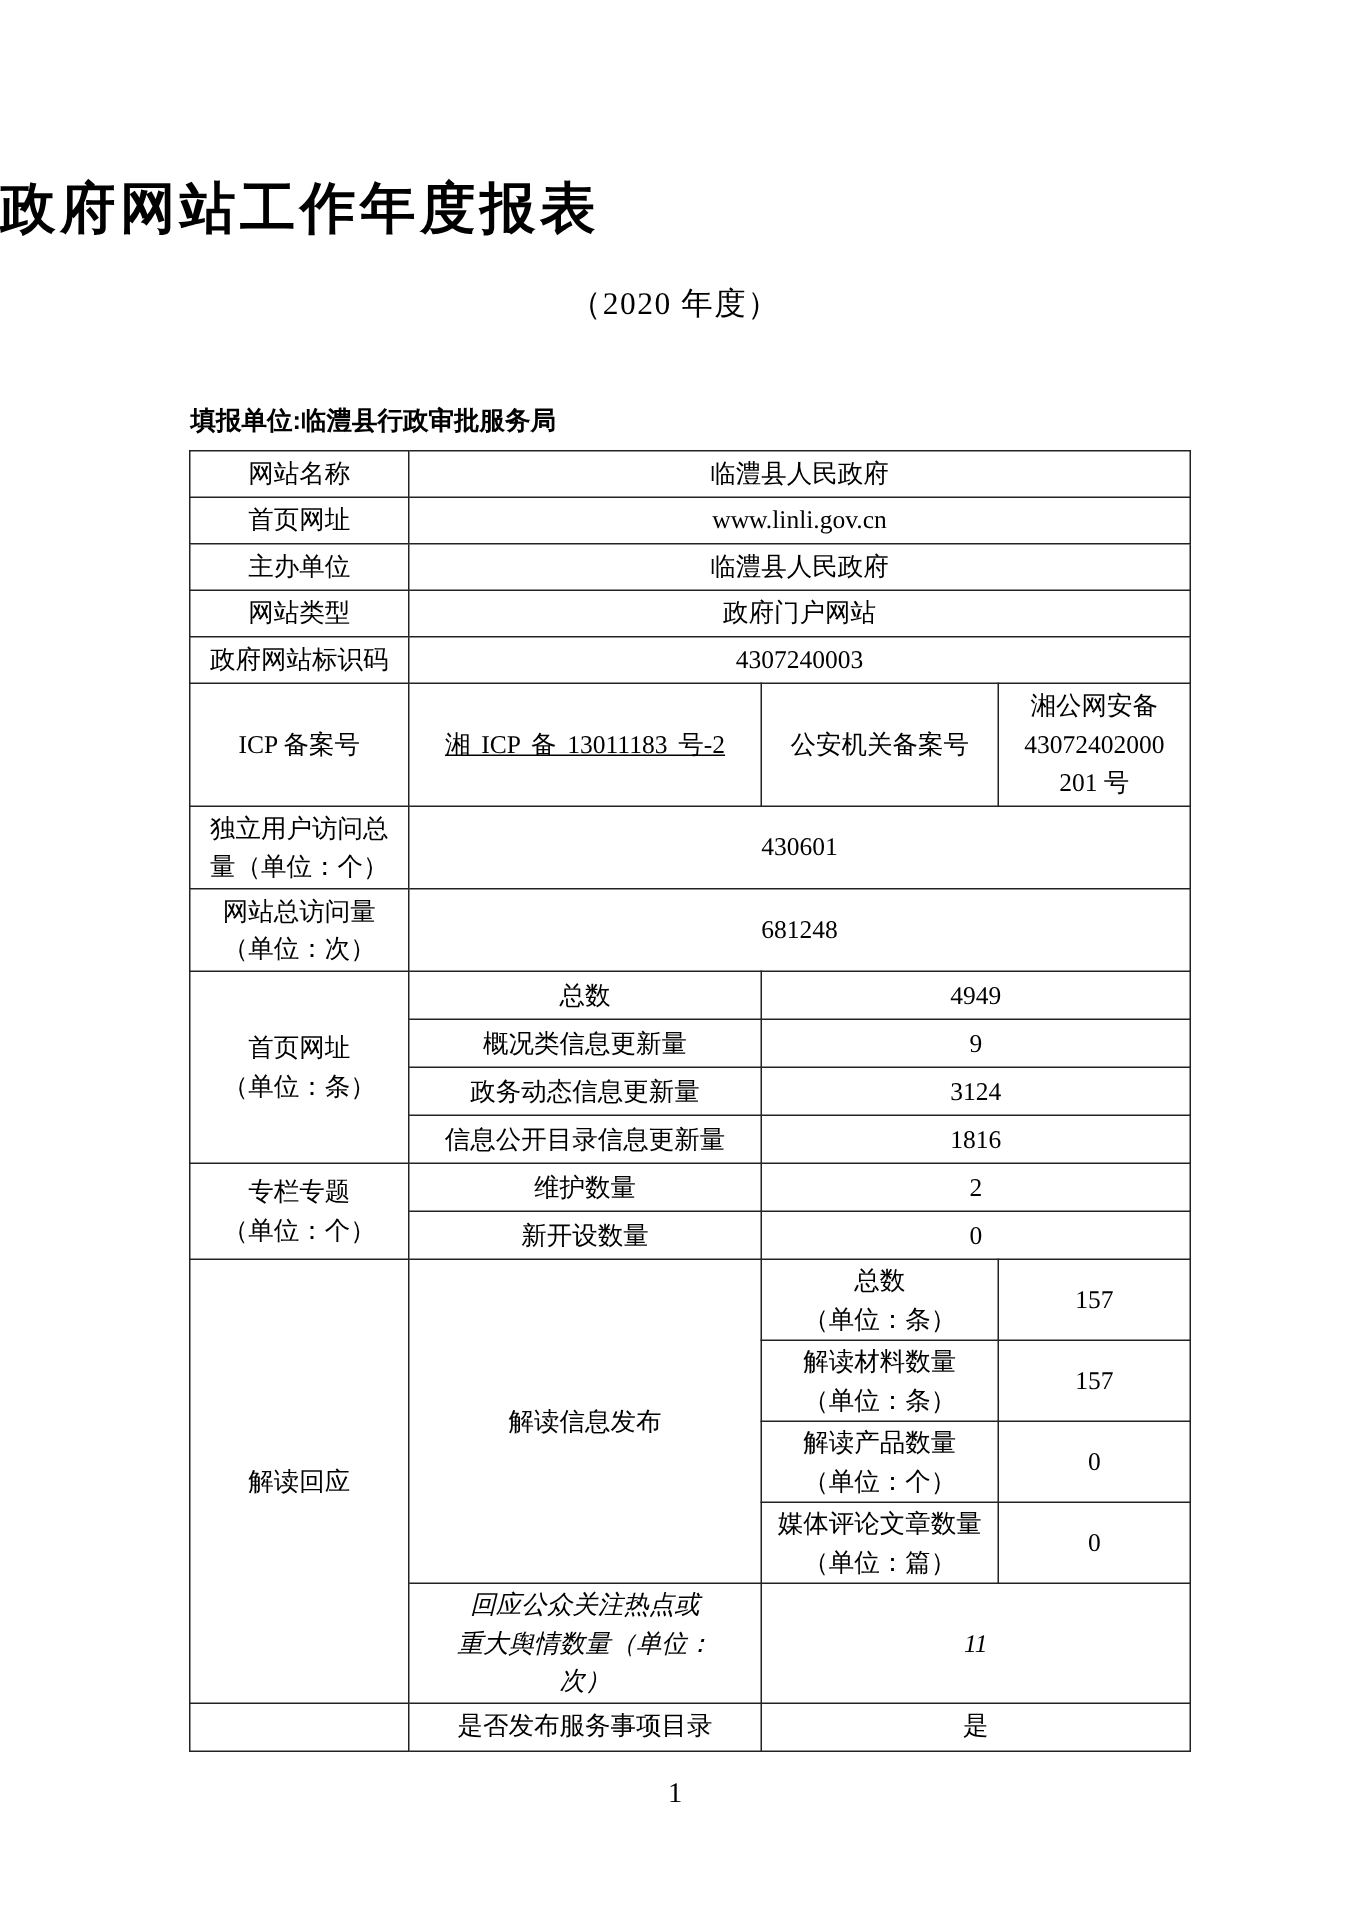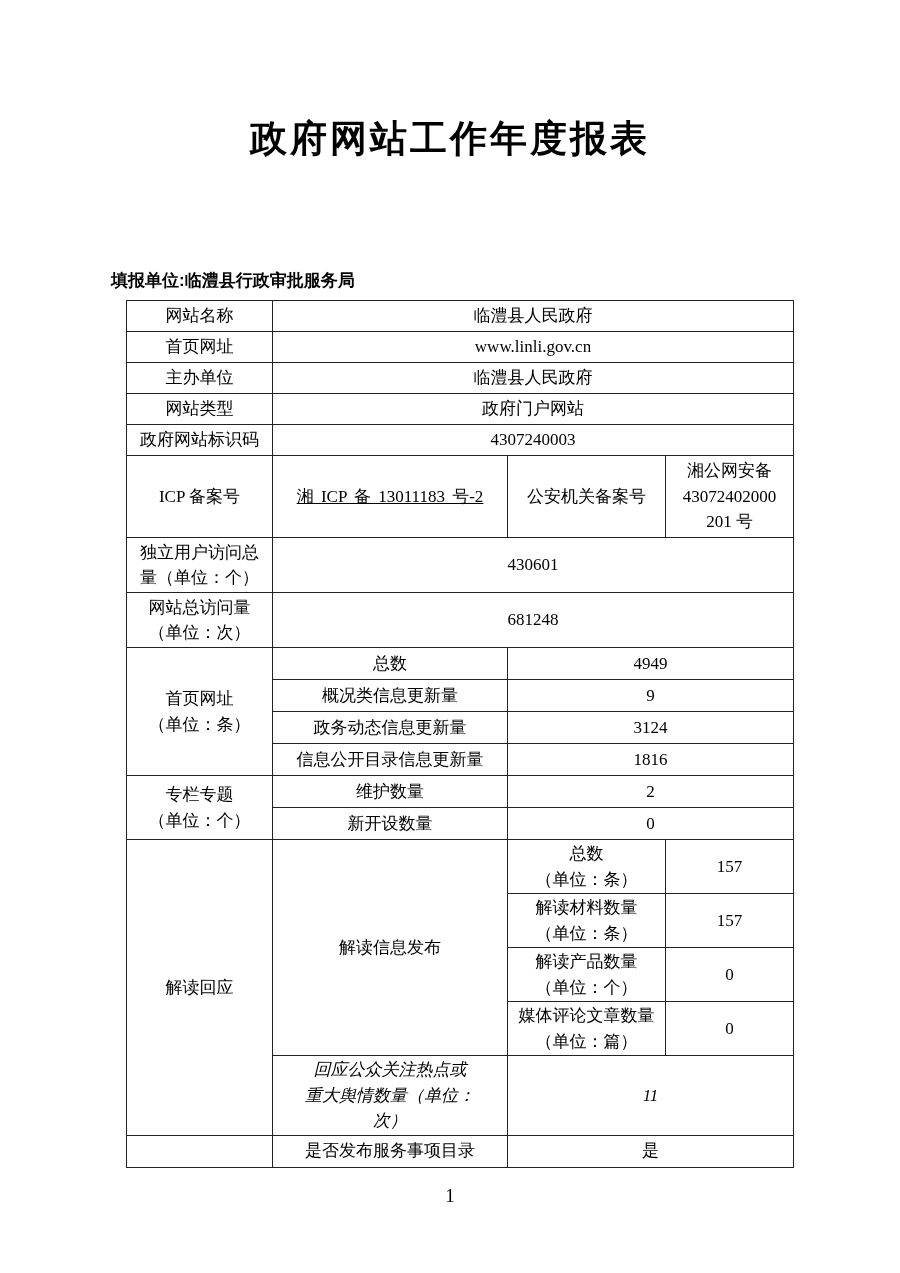--- a/index.html
+++ b/index.html
@@ -13,37 +13,37 @@
   .page {
     position: relative;
     width: 900px; height: 1273px;
     overflow: hidden;
   }
   .doc-title {
     position: absolute;
     top: 114px; left: 0;
     width: 100%;
     margin: 0;
-    text-align: center;
+    text-align: left;
     font-family: "Liberation Sans", "DejaVu Sans", sans-serif;
     font-weight: bold;
     font-size: 37px;
     letter-spacing: 3px;
   }
   .doc-subtitle {
     position: absolute;
     top: 188px; left: 0;
     width: 100%;
     text-align: center;
     font-size: 21px;
     letter-spacing: 1px;
   }
   .unit-line {
     position: absolute;
-    top: 269px; left: 111px;
+    top: 269px; left: 127px;
     font-family: "Liberation Sans", "DejaVu Sans", sans-serif;
     font-weight: bold;
     font-size: 17px;
   }
   table.report {
     position: absolute;
     top: 300px; left: 126px;
     width: 667px;
     border-collapse: collapse;
     table-layout: fixed;
@@ -77,20 +77,21 @@
     font-size: 19px;
   }
 </style>
 </head>
 <body>
 
 <div class="page">
 
   <h1 class="doc-title">政府网站工作年度报表</h1>
 
+  <div class="doc-subtitle">（2020 年度）</div>
 
   <div class="unit-line">填报单位:临澧县行政审批服务局</div>
 
   <table class="report">
     <colgroup>
         <col class="c1">
         <col class="c2">
         <col class="c3">
         <col class="c4">
       </colgroup>

